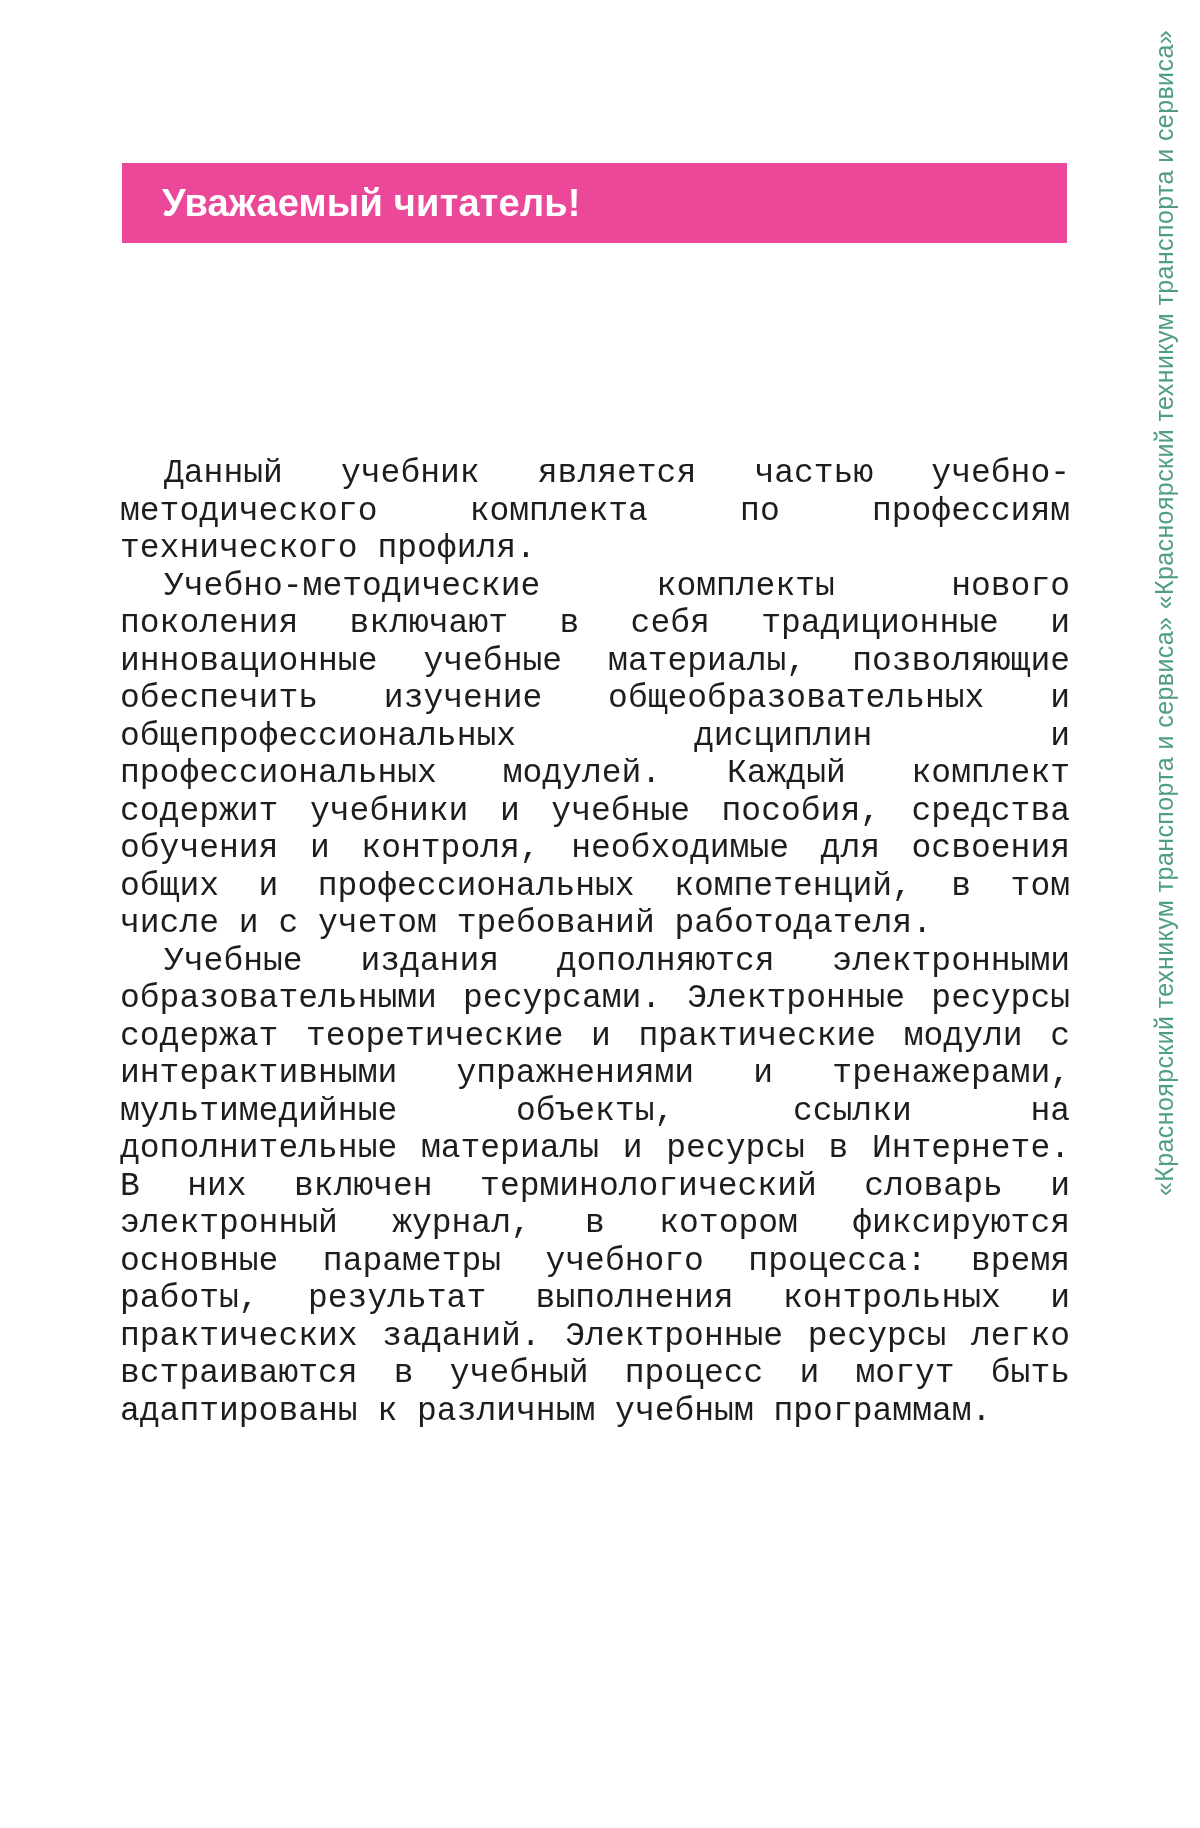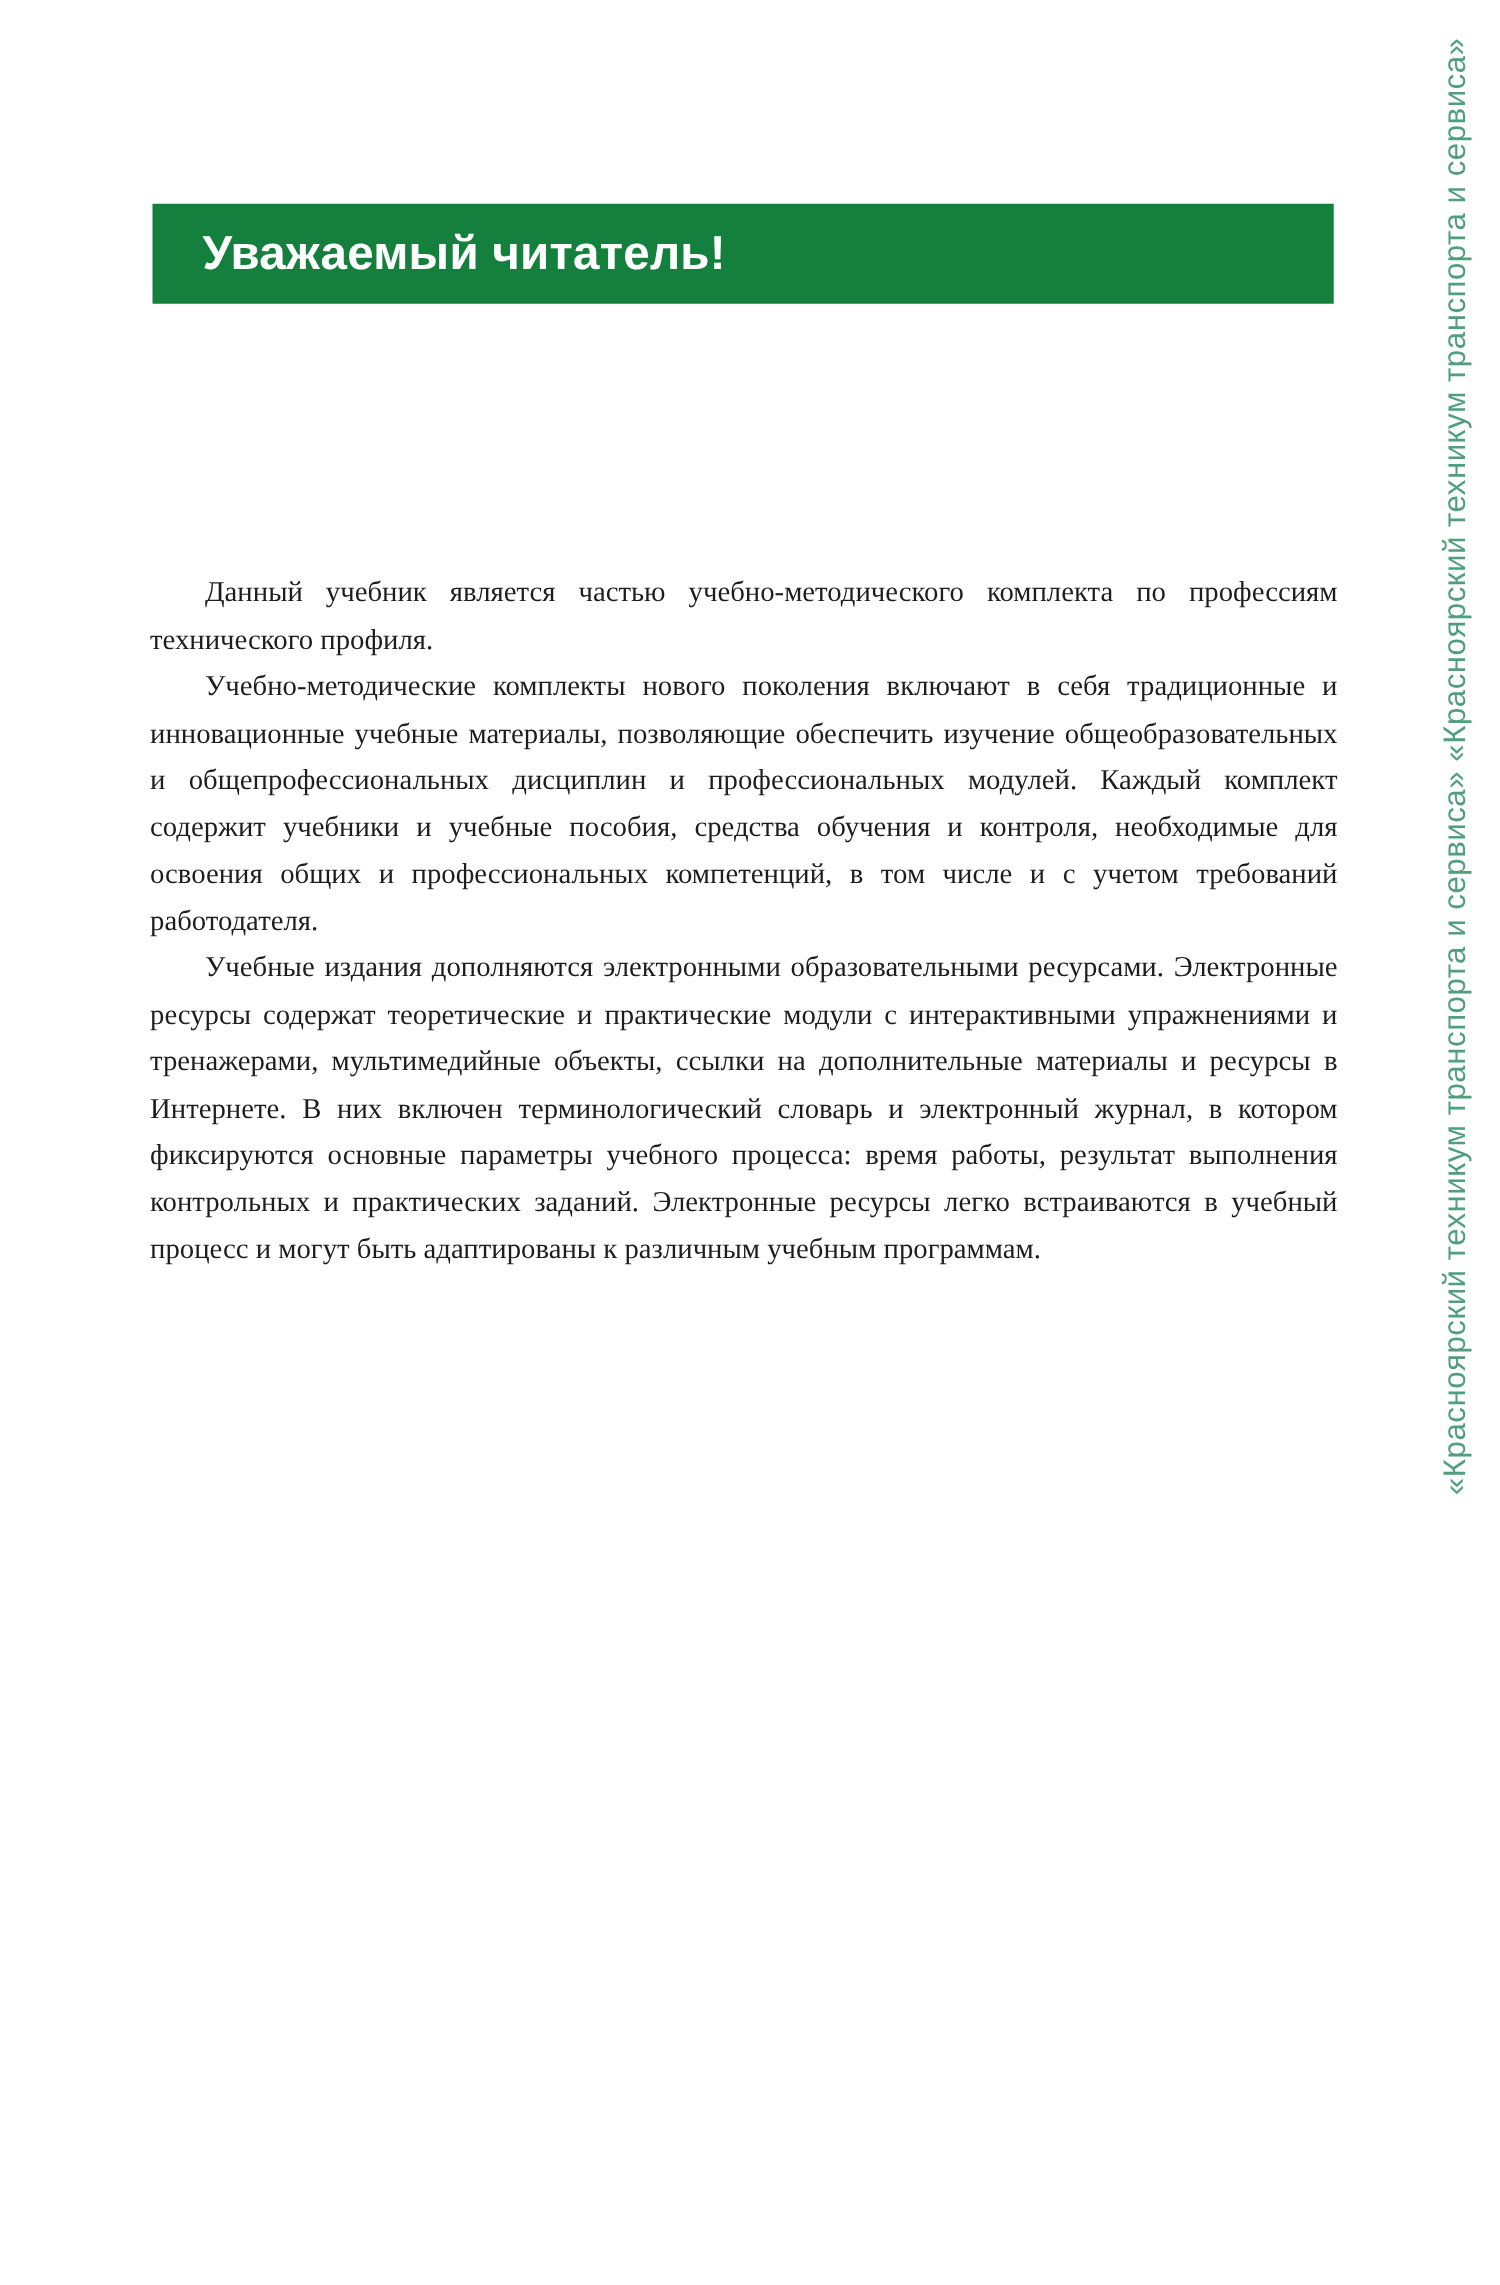--- a/index.html
+++ b/index.html
@@ -22,21 +22,21 @@
     inset: 0;
   }
 
   
   .heading-banner {
     position: absolute;
     left: 122px;
     top: 163px;
     width: 945px;
     height: 80px;
-    background: #15803d;
+    background: #ec4899;
     display: flex;
     align-items: center;
   }
   .heading-banner .heading-text {
     font-family: "Liberation Sans", sans-serif;
     font-weight: bold;
     font-size: 38px;
     color: #ffffff;
     letter-spacing: 0.2px;
     margin-left: 40px;
@@ -45,22 +45,22 @@
 
   
   .body-text {
     position: absolute;
     left: 120px;
     top: 455px;
     width: 950px;
   }
   .body-text p {
     margin: 0;
-    font-family: Liberation Serif, serif;
-    font-size: 23px;
+    font-family: Liberation Mono, monospace;
+    font-size: 33px;
     line-height: 37.5px;
     text-align: justify;
     text-justify: inter-word;
     text-indent: 44px;
     hyphens: manual;
   }
 
   
   .watermark {
     position: absolute;

